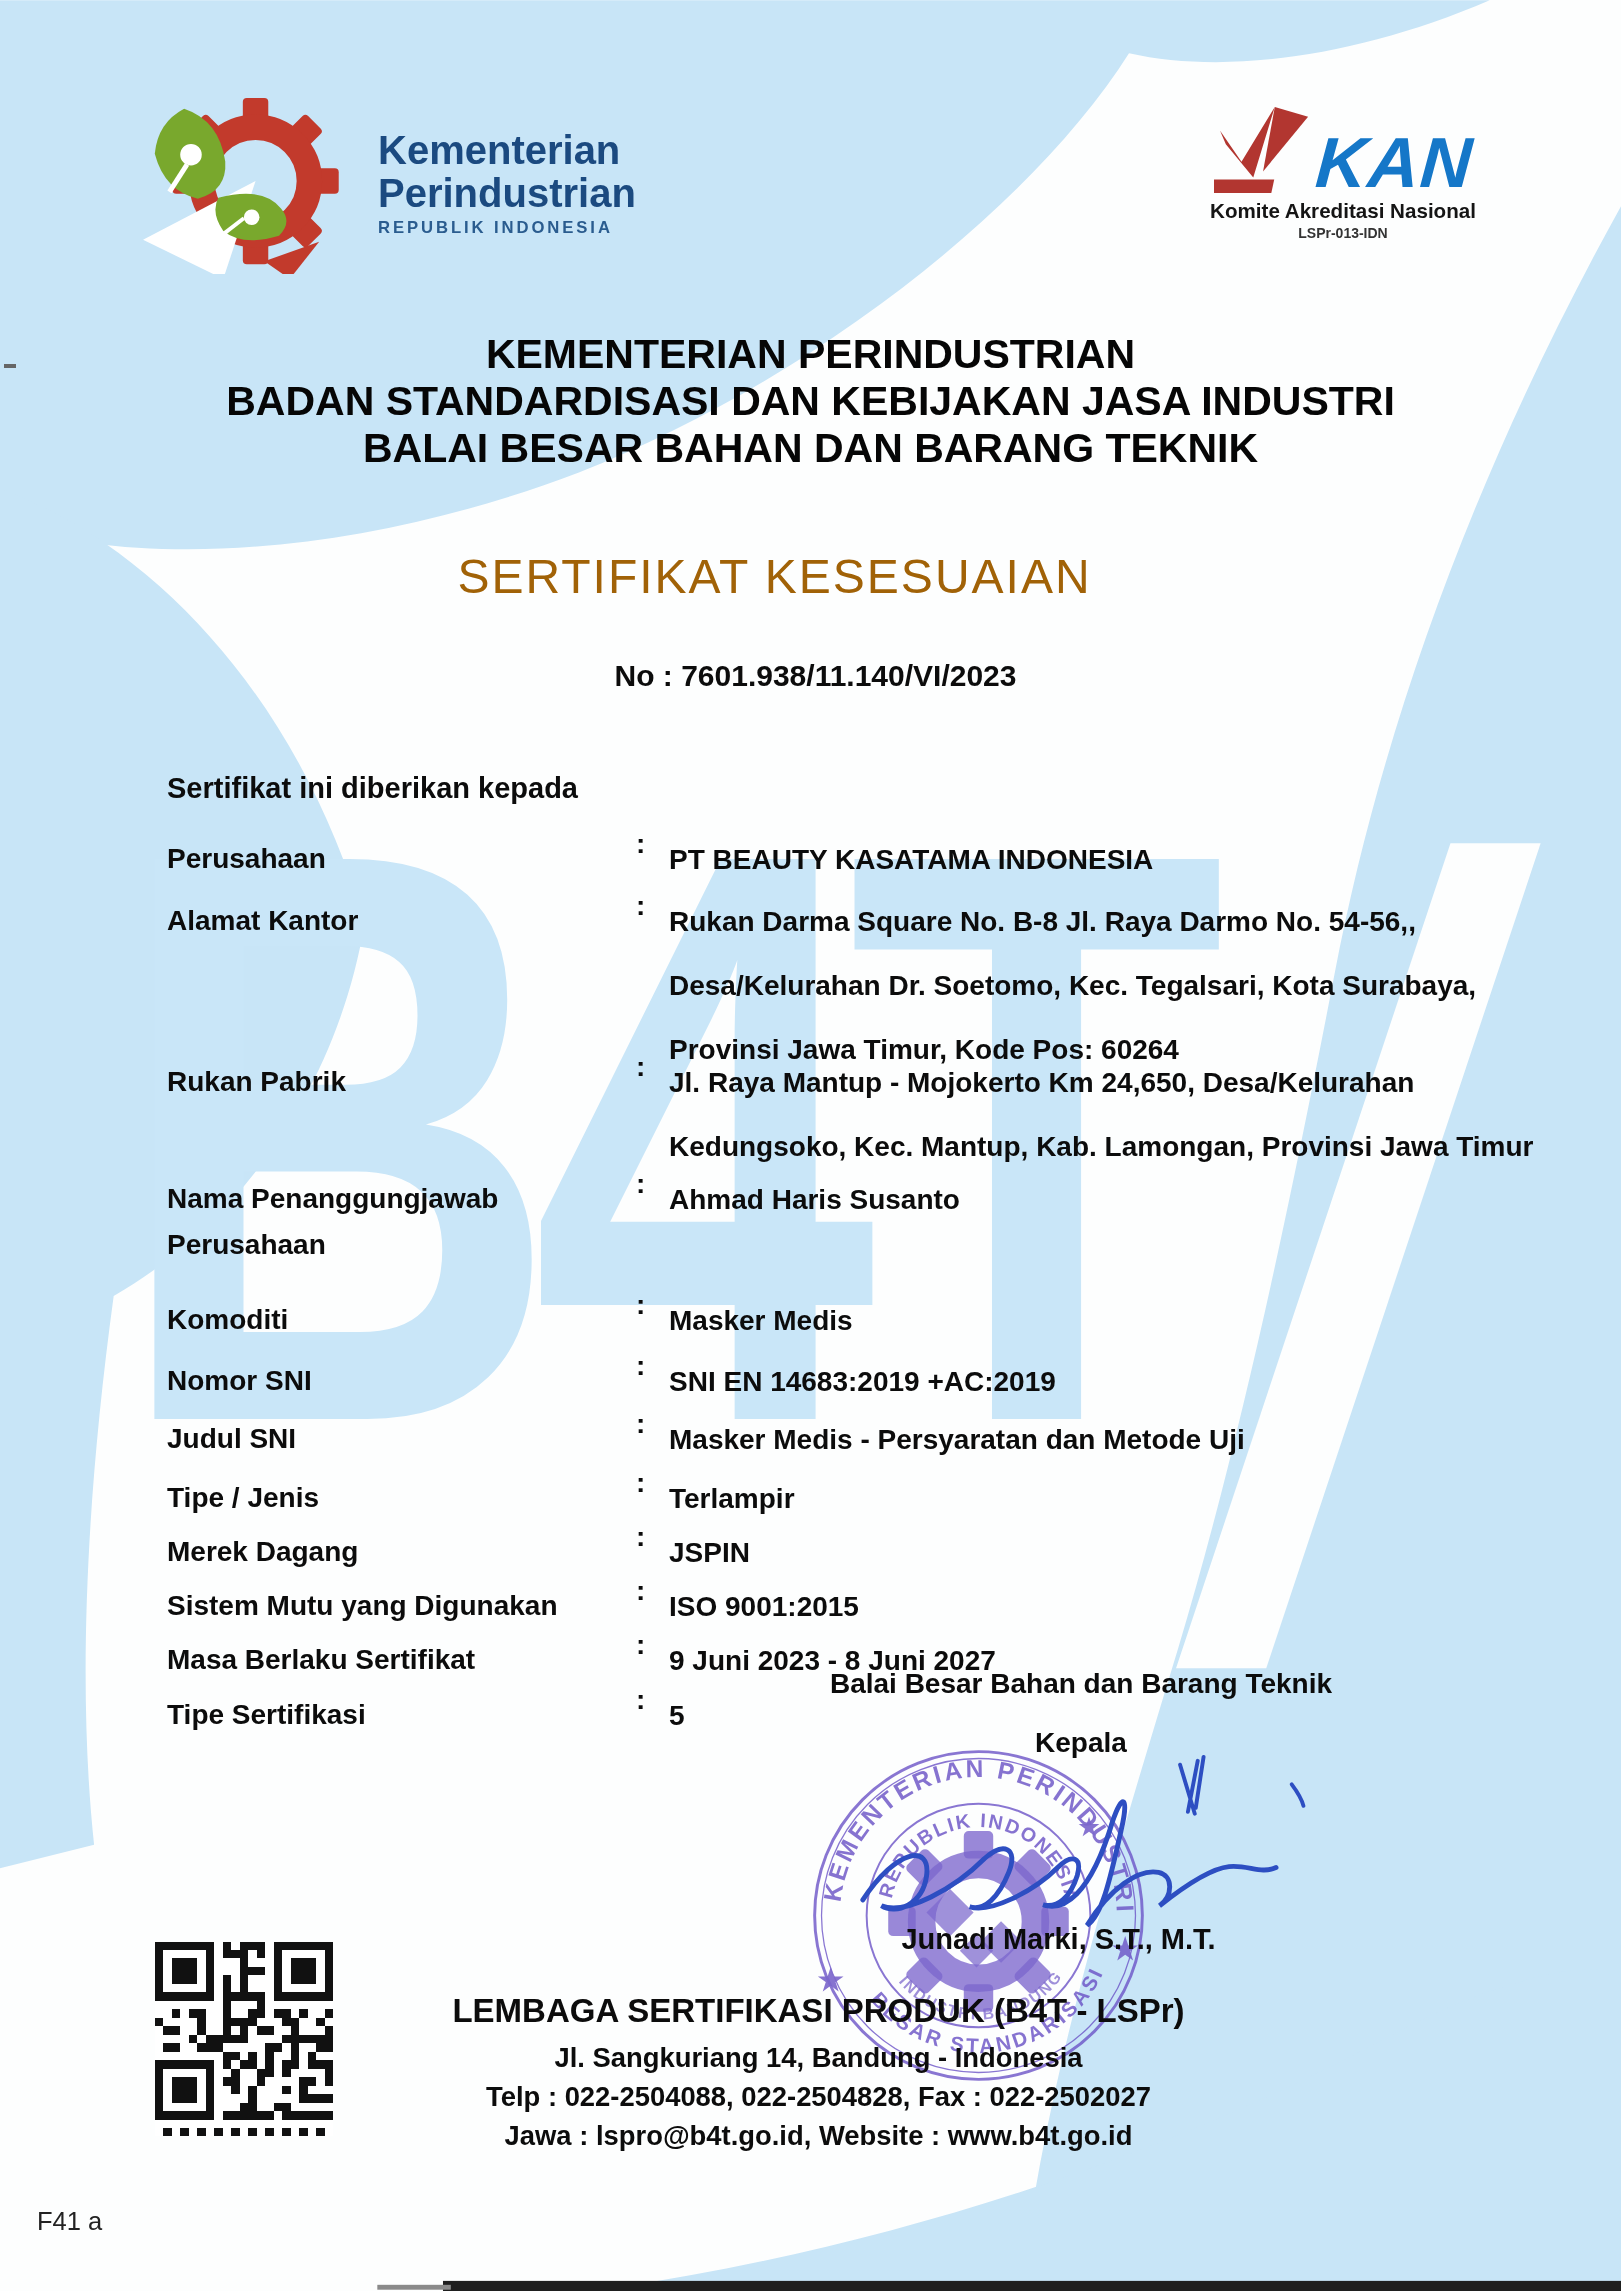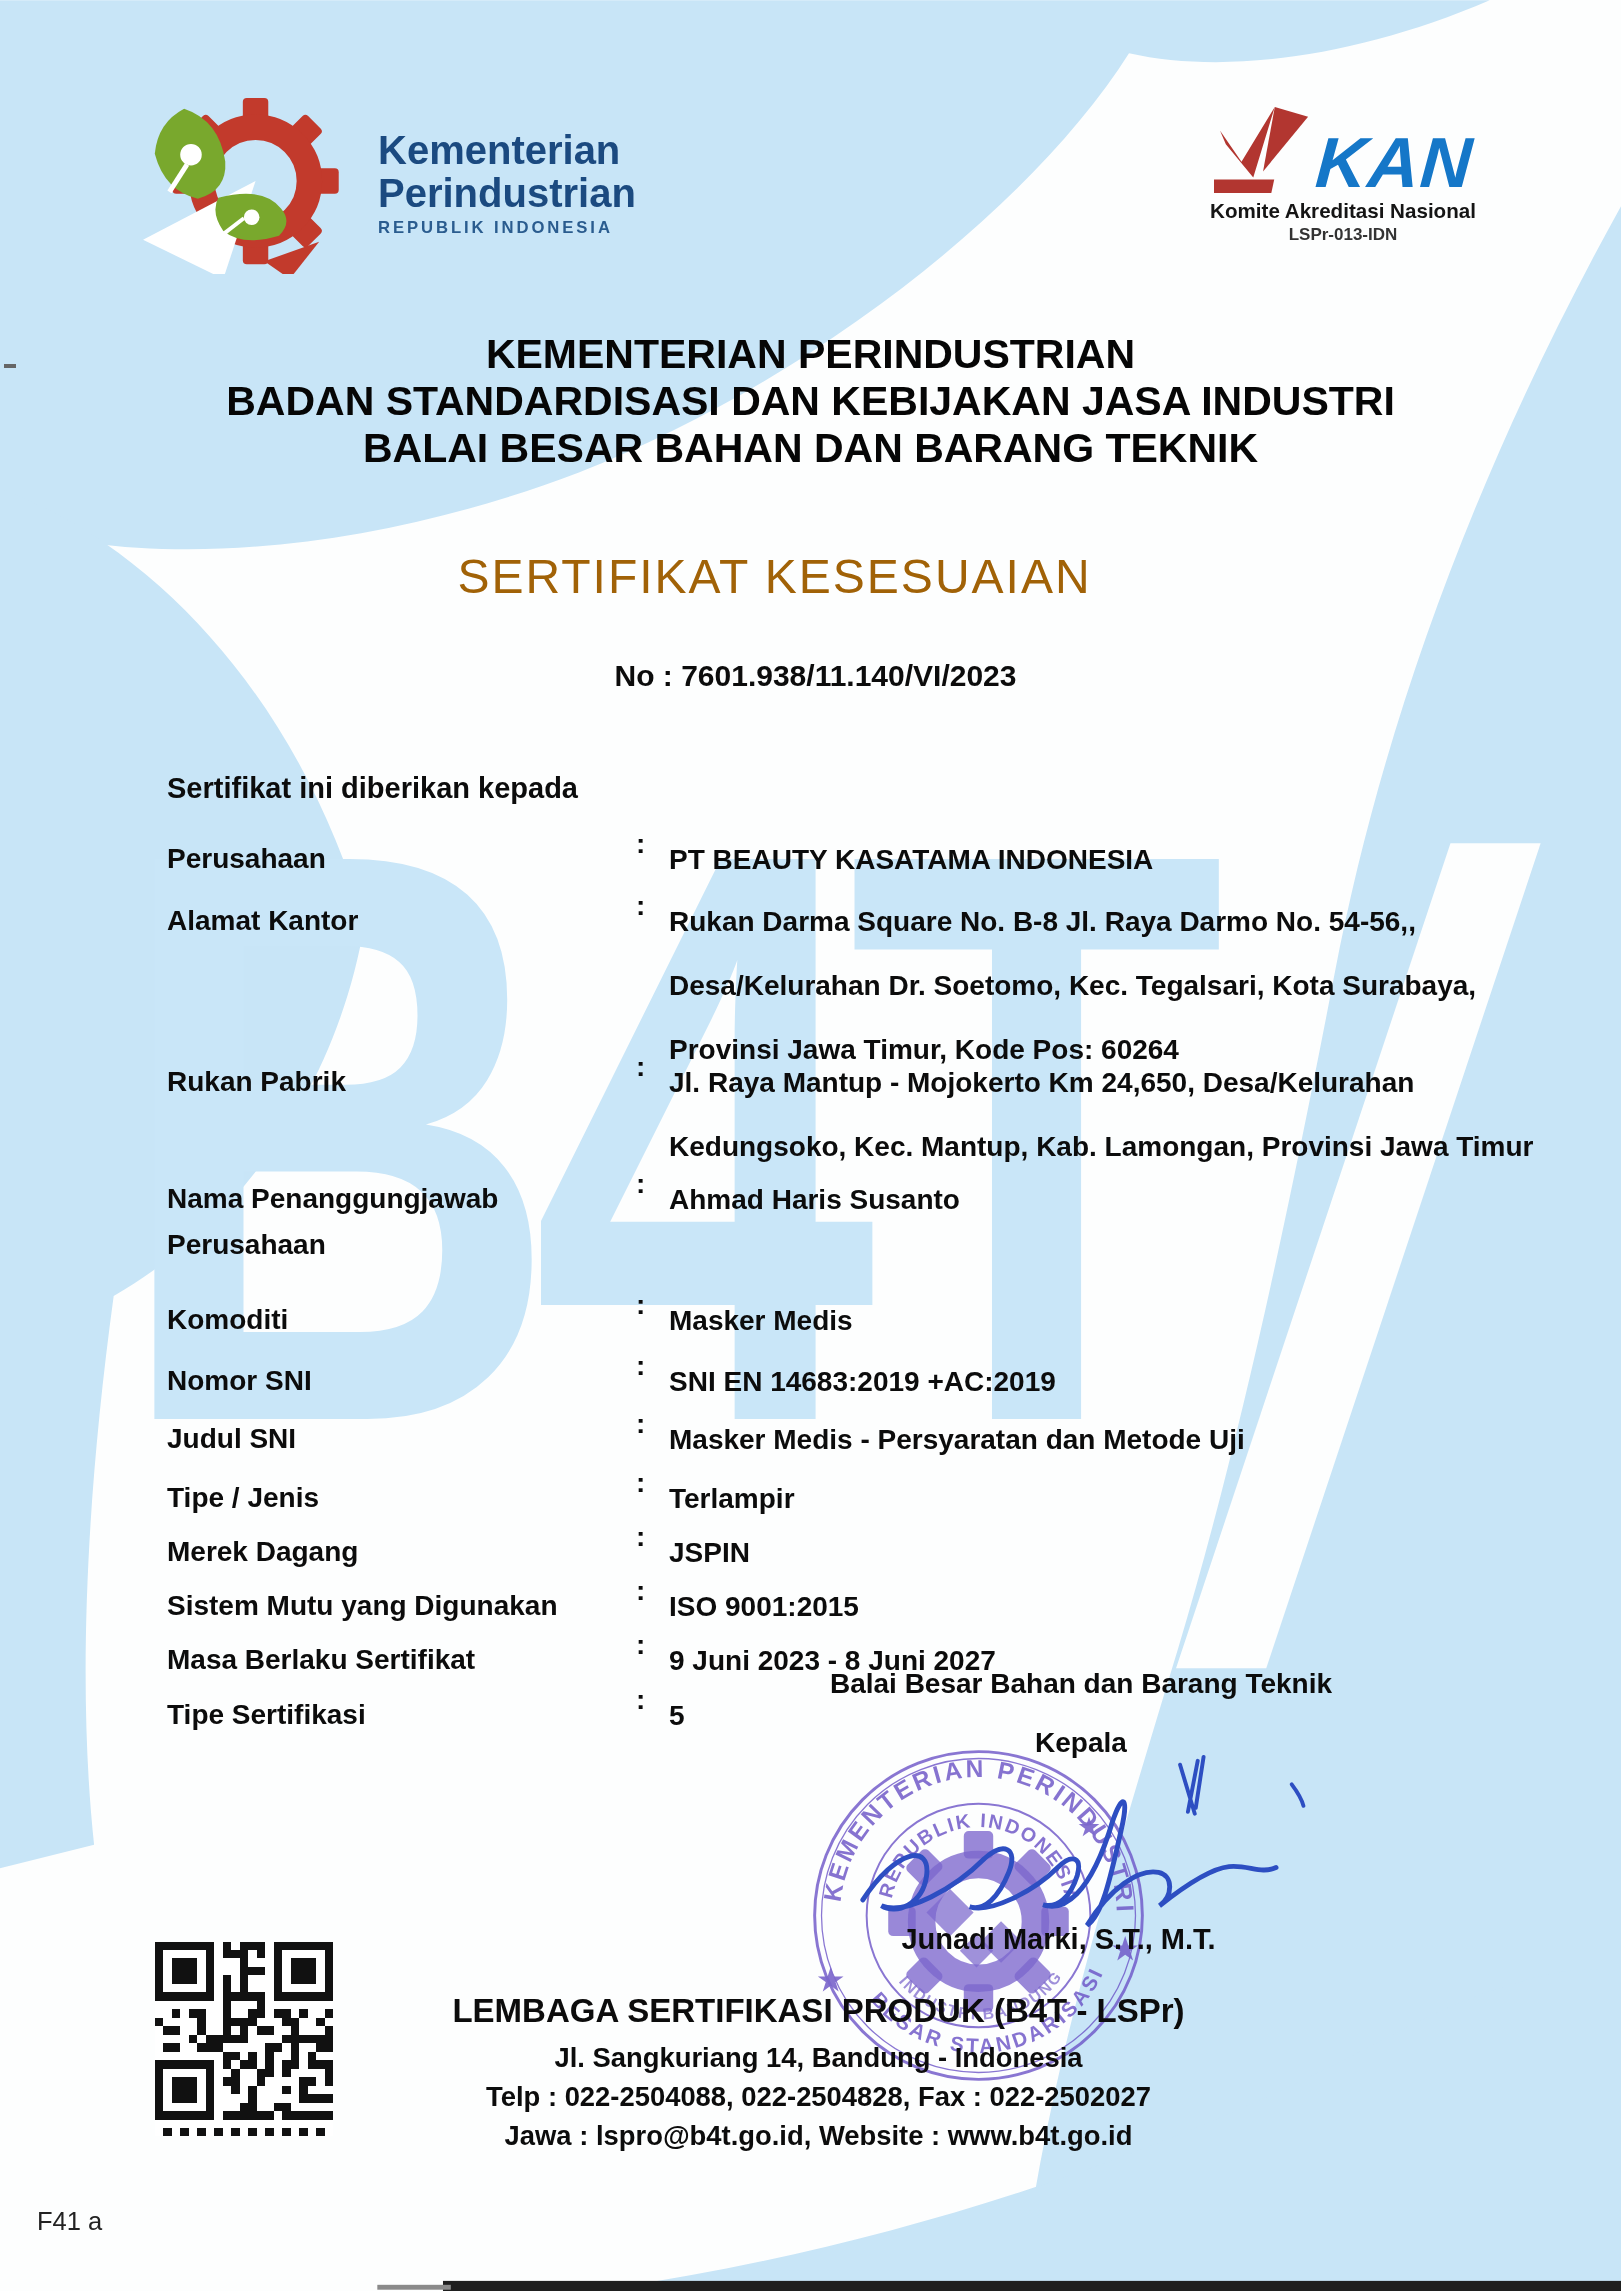--- a/index.html
+++ b/index.html
@@ -13,21 +13,21 @@
   
   .kemlogo{position:absolute;left:125px;top:93px;display:flex;align-items:center;}
   .kemlogo-text{margin-left:32px;color:#1b4a80;}
   .kemlogo-line{font-size:40px;font-weight:bold;line-height:43px;}
   .kemlogo-sub{font-size:16.7px;font-weight:bold;letter-spacing:2.9px;margin-top:3.9px;color:#2a5c8f;}
   .kanlogo{position:absolute;left:1147px;top:103px;width:392px;text-align:center;}
   .kanlogo-row{display:flex;align-items:flex-end;justify-content:center;}
   .kan-acronym{font-size:71px;font-weight:bold;font-style:italic;color:#1577c8;
     letter-spacing:1px;line-height:69px;transform:skewX(-4deg);}
   .kan-name{font-size:20.6px;font-weight:bold;color:#151515;margin-top:2px;}
-  .kan-code{font-size:17px;font-weight:bold;color:#333;margin-top:2px;}
+  .kan-code{font-size:14px;font-weight:bold;color:#333;margin-top:2px;}
   
   .gov-header{position:absolute;left:0;top:331px;width:1621px;text-align:center;
     font-size:41px;font-weight:bold;line-height:47px;color:#060606;}
   .cert-title{position:absolute;left:0;top:549px;width:1549px;text-align:center;
     font-size:48px;font-weight:normal;letter-spacing:2px;color:#a16207;}
   .cert-no{position:absolute;left:0;top:659px;width:1631px;text-align:center;
     font-size:30px;font-weight:bold;}
   .intro{position:absolute;left:167px;top:772px;font-size:29px;font-weight:bold;}
   
   .row{position:absolute;left:167px;right:9.8px;font-size:28px;font-weight:bold;}

